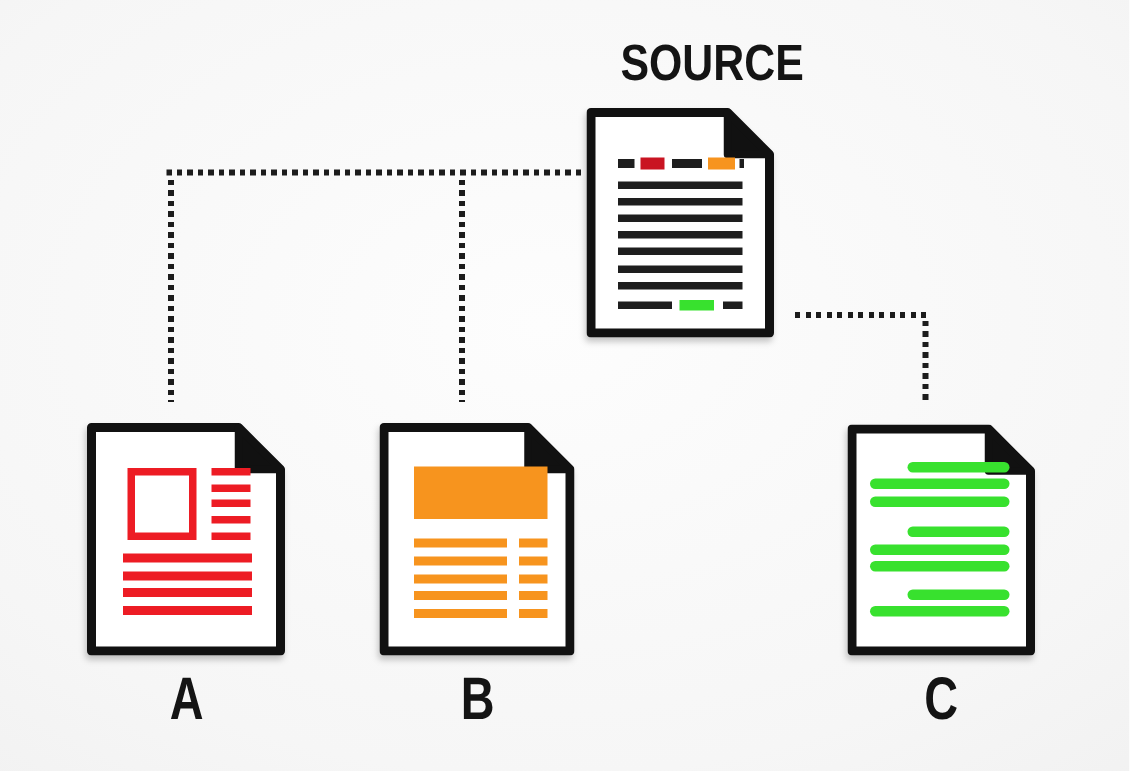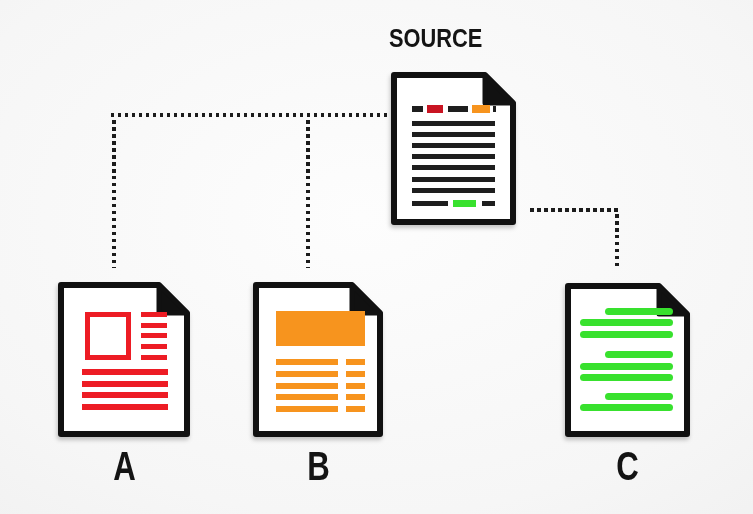--- a/index.html
+++ b/index.html
@@ -25,21 +25,21 @@
   
   .label {
     position: absolute;
     text-align: center;
     font-weight: bold;
     color: #141414;
     line-height: 1;
     letter-spacing: 0px;
   }
   .label > span { display: inline-block; transform: scaleX(0.78); transform-origin: 50% 50%; }
-  .source-label { left: 361px; top: 25px;  width: 150px; font-size: 26px; }
+  .source-label { left: 400px; top: 25px;  width: 150px; font-size: 34px; }
   .source-label > span { transform: scaleX(0.84); }
   .label-a { left: 58px;  top: 446px; width: 132px; font-size: 40px; }
   .label-b { left: 253px; top: 446px; width: 130px; font-size: 40px; }
   .label-c { left: 565px; top: 446px; width: 125px; font-size: 40px; }
 
   
   .conn { position: absolute; }
   .conn.h {
     height: 3.5px;
     background: repeating-linear-gradient(to right, #1c1c1c 0 3.5px, transparent 3.5px 7px);

